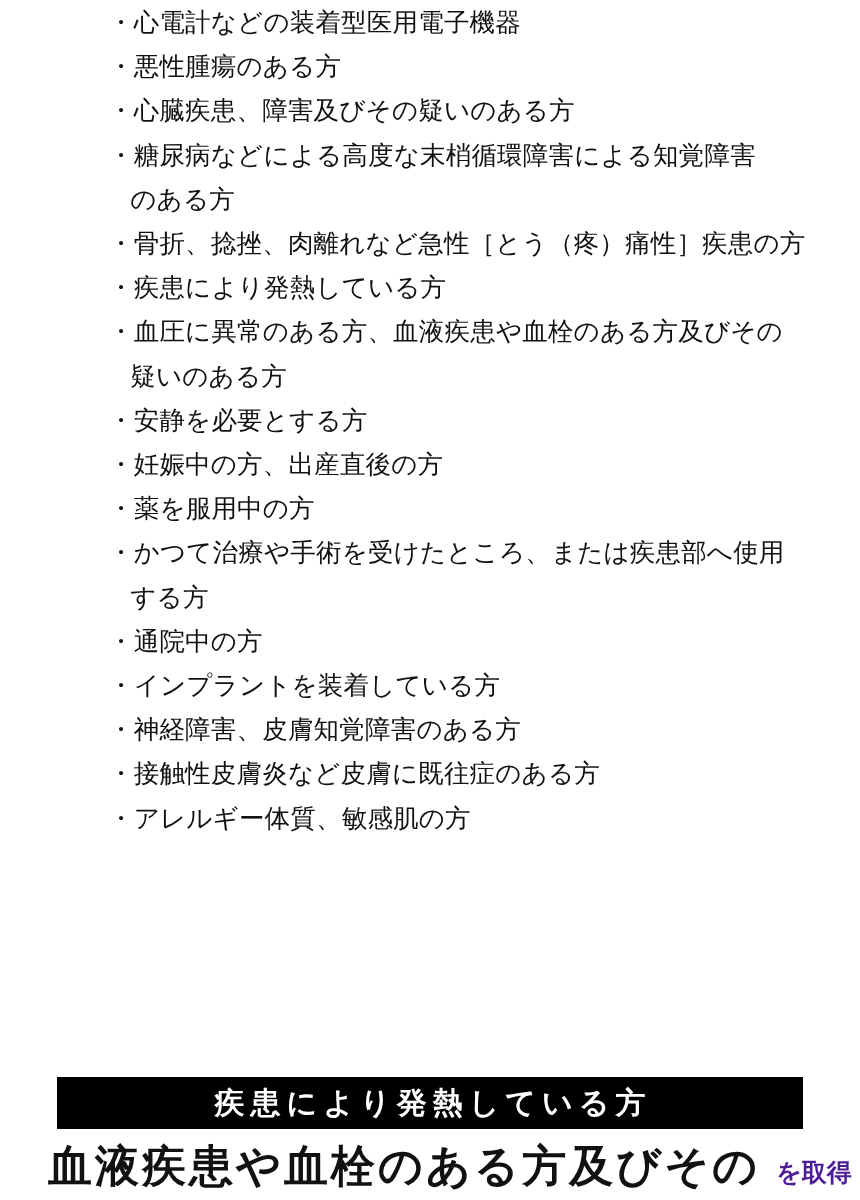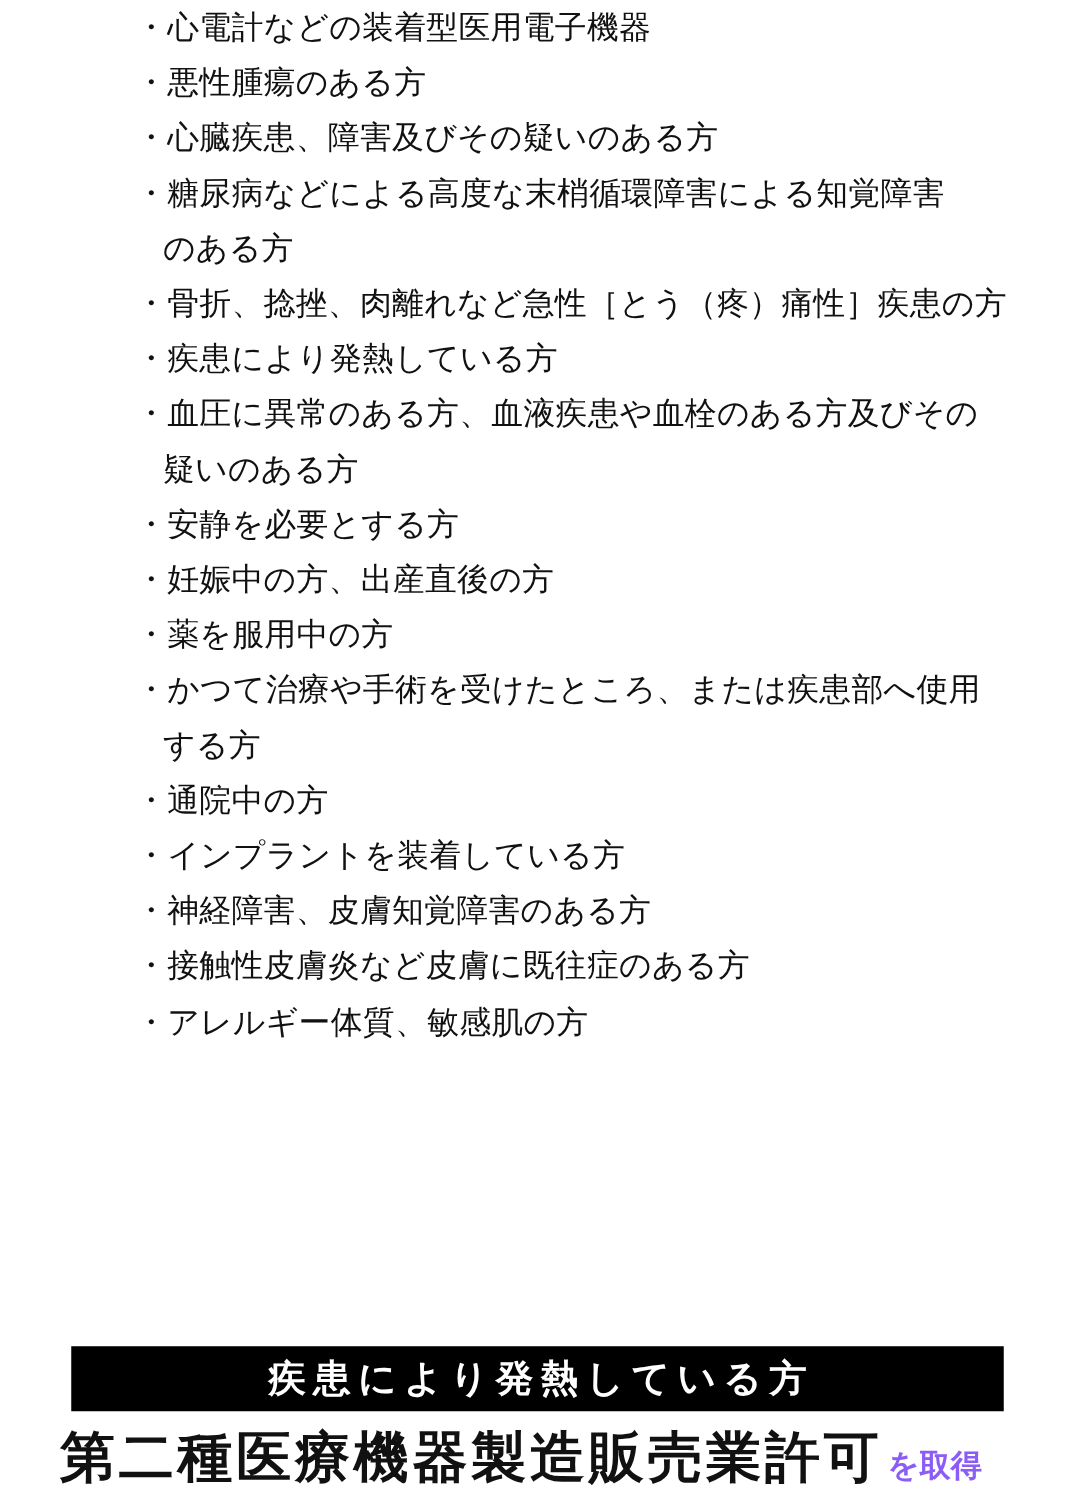--- a/index.html
+++ b/index.html
@@ -74,22 +74,22 @@
     font-weight: bold;
     letter-spacing: 3px;
     font-family: "DejaVu Serif", "Liberation Serif", serif;
     color: #111111;
     white-space: nowrap;
   }
   .license-line .license-suffix {
     font-size: 25px;
     font-weight: bold;
     font-family: "DejaVu Serif", "Liberation Serif", serif;
-    color: #8b5cf6;
-    margin-left: 4px;
+    color: #4c1d95;
+    margin-left: 16px;
     white-space: nowrap;
   }
 </style>
 </head>
 <body>
 
 <div class="page">
 
   <ul class="caution-list">
     <li><span class="bullet">・</span><span>心電計などの装着型医用電子機器</span></li>
@@ -111,17 +111,17 @@
     <li><span class="bullet">・</span><span>神経障害、皮膚知覚障害のある方</span></li>
     <li><span class="bullet">・</span><span>接触性皮膚炎など皮膚に既往症のある方</span></li>
     <li><span class="bullet">・</span><span>アレルギー体質、敏感肌の方</span></li>
   </ul>
 
   <div class="section-banner">
     <span class="banner-text">疾患により発熱している方</span>
   </div>
 
   <div class="license-line">
-    <span class="license-main">第二種医療機器製造販売業許可</span>
+    <span class="license-main">血液疾患や血栓のある方及びその</span>
     <span class="license-suffix">を取得</span>
   </div>
 
 </div>
 
 </body></html>

